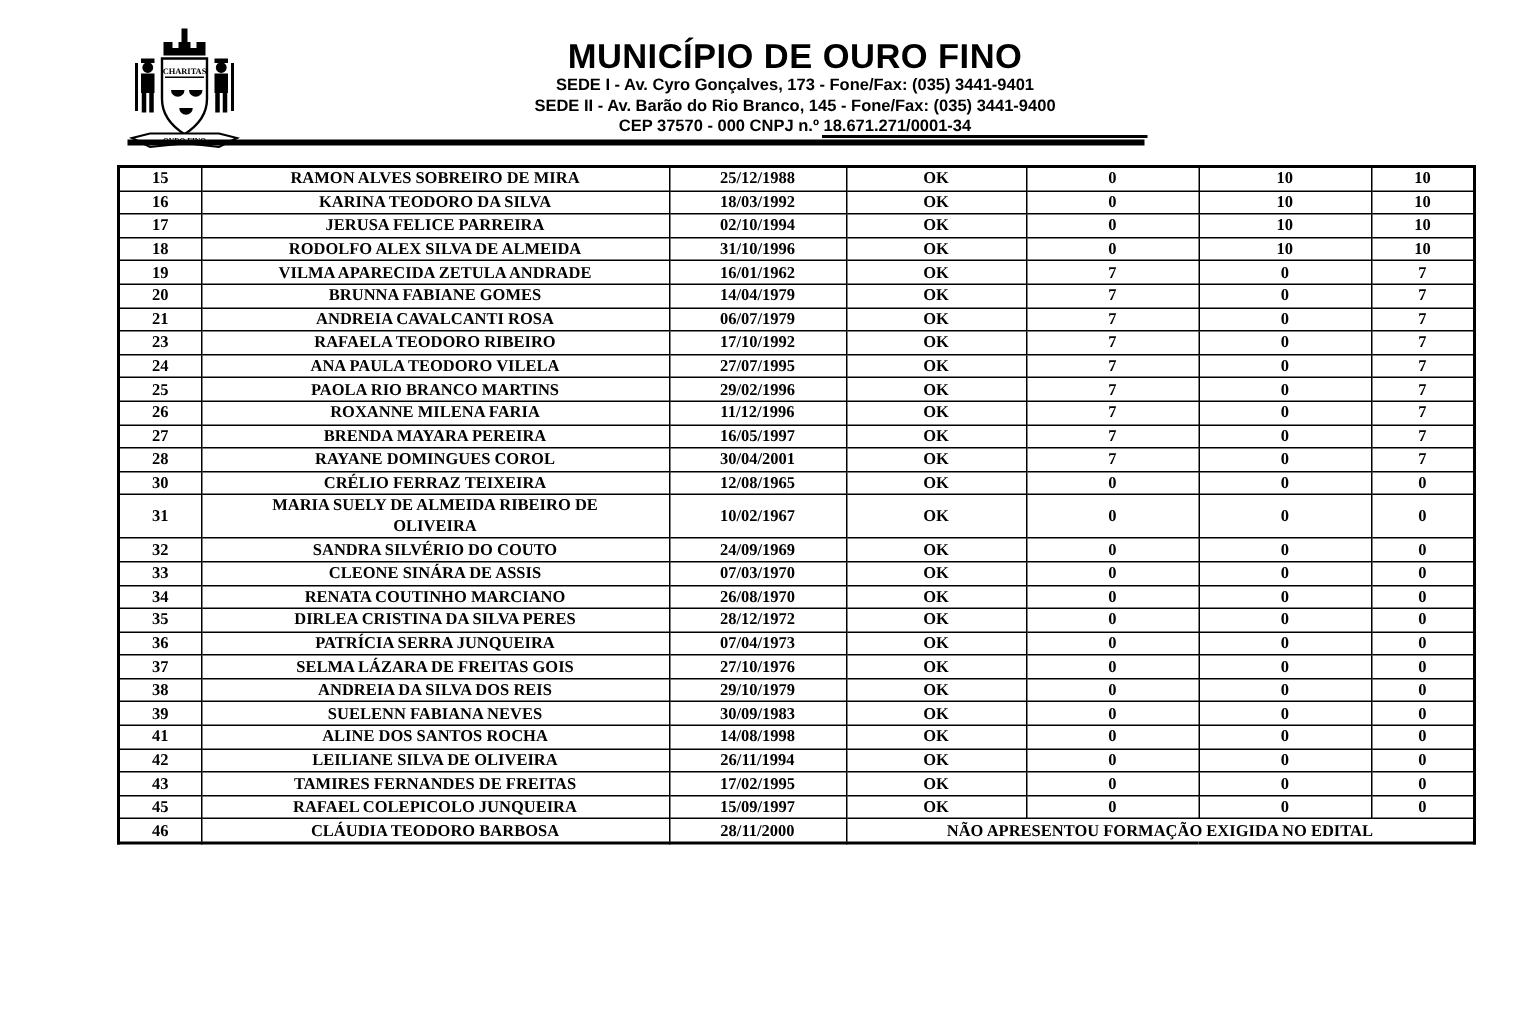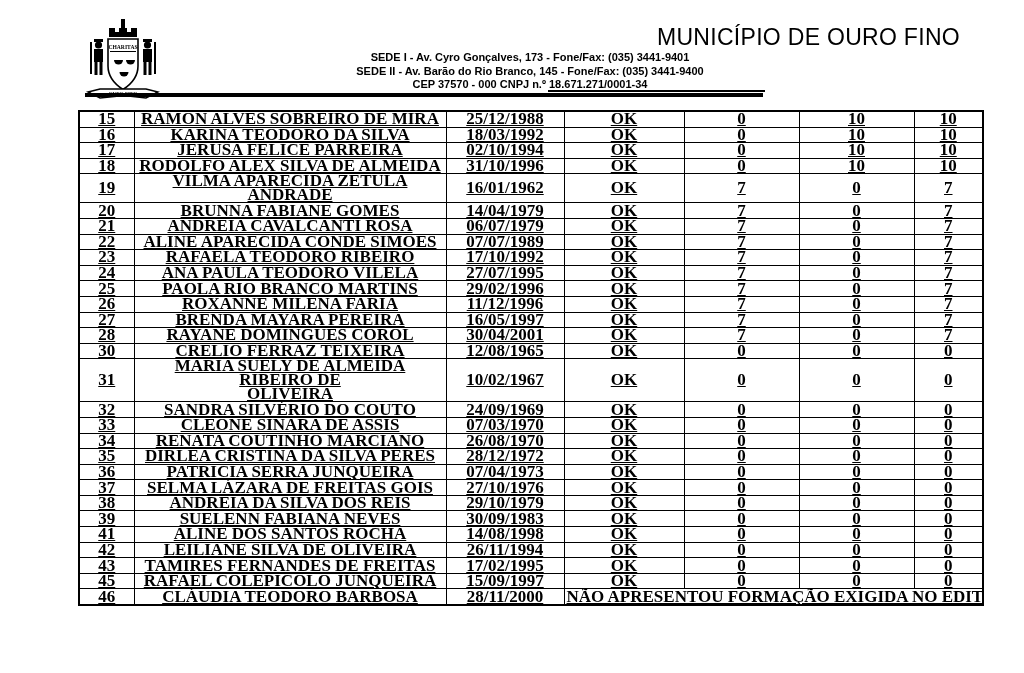--- a/index.html
+++ b/index.html
@@ -2,30 +2,30 @@
 <html><head>
 <meta charset="utf-8">
 <style>
   html,body{margin:0;padding:0;background:#fff;}
   body{width:1024px;height:673px;position:relative;overflow:hidden;
        font-family:"Liberation Sans",sans-serif;color:#000;}
 
   
   .logo{position:absolute;left:84px;top:18px;width:78px;height:88px;}
   .header-text{position:absolute;left:100px;top:24px;width:860px;text-align:center;}
-  .doc-title{font-size:23px;font-weight:400;letter-spacing:.3px;line-height:26px;text-align:right;}
+  .doc-title{font-size:23px;font-weight:700;letter-spacing:.3px;line-height:26px;}
   .addr{font-size:11px;font-weight:700;line-height:12.5px;margin-top:1px;text-align:center;}
 
   .rule-thin{position:absolute;left:548px;top:90px;width:217px;height:2px;background:#000;}
   .rule-thick{position:absolute;left:85px;top:93px;width:678px;height:4px;background:#000;}
 
   
   table.roster{position:absolute;left:78px;top:110px;width:904px;
        border-collapse:collapse;table-layout:fixed;
-       font-family:"Liberation Serif",serif;font-size:17px;font-weight:700;text-decoration:underline;}
+       font-family:"Liberation Serif",serif;font-size:11px;font-weight:700;}
   table.roster{border:2px solid #000;}
   table.roster td{border:1px solid #000;padding:0 2px;height:14.6px;
        text-align:center;vertical-align:middle;line-height:14px;
        overflow:hidden;white-space:nowrap;}
   table.roster td.name{white-space:pre-line;text-align:center;}
 </style>
 </head>
 <body>
 
 <div>
@@ -145,29 +145,20 @@
       <tr>
         <td>21</td>
         <td class="name">ANDREIA CAVALCANTI ROSA</td>
         <td>06/07/1979</td>
         <td>OK</td>
         <td>7</td>
         <td>0</td>
         <td>7</td>
       </tr>
       <tr>
-        <td>22</td>
-        <td class="name">ALINE APARECIDA CONDE SIMÕES</td>
-        <td>07/07/1989</td>
-        <td>OK</td>
-        <td>7</td>
-        <td>0</td>
-        <td>7</td>
-      </tr>
-      <tr>
         <td>23</td>
         <td class="name">RAFAELA TEODORO RIBEIRO</td>
         <td>17/10/1992</td>
         <td>OK</td>
         <td>7</td>
         <td>0</td>
         <td>7</td>
       </tr>
       <tr>
         <td>24</td>

